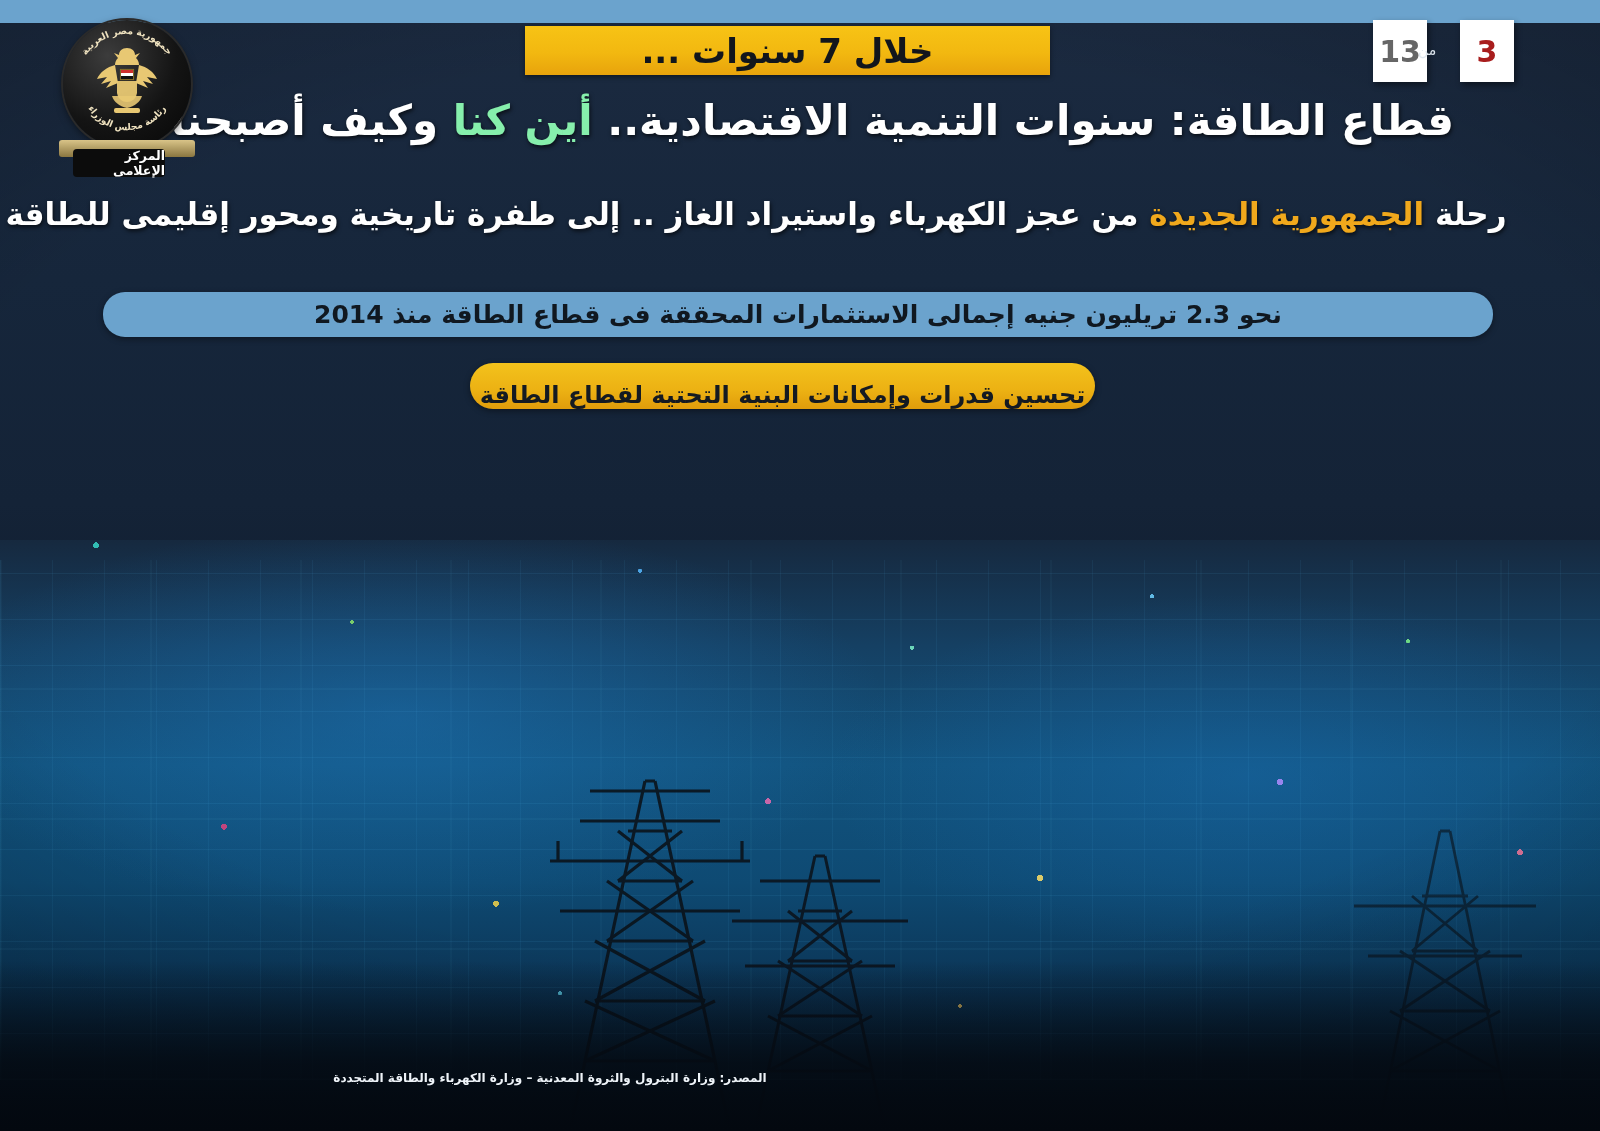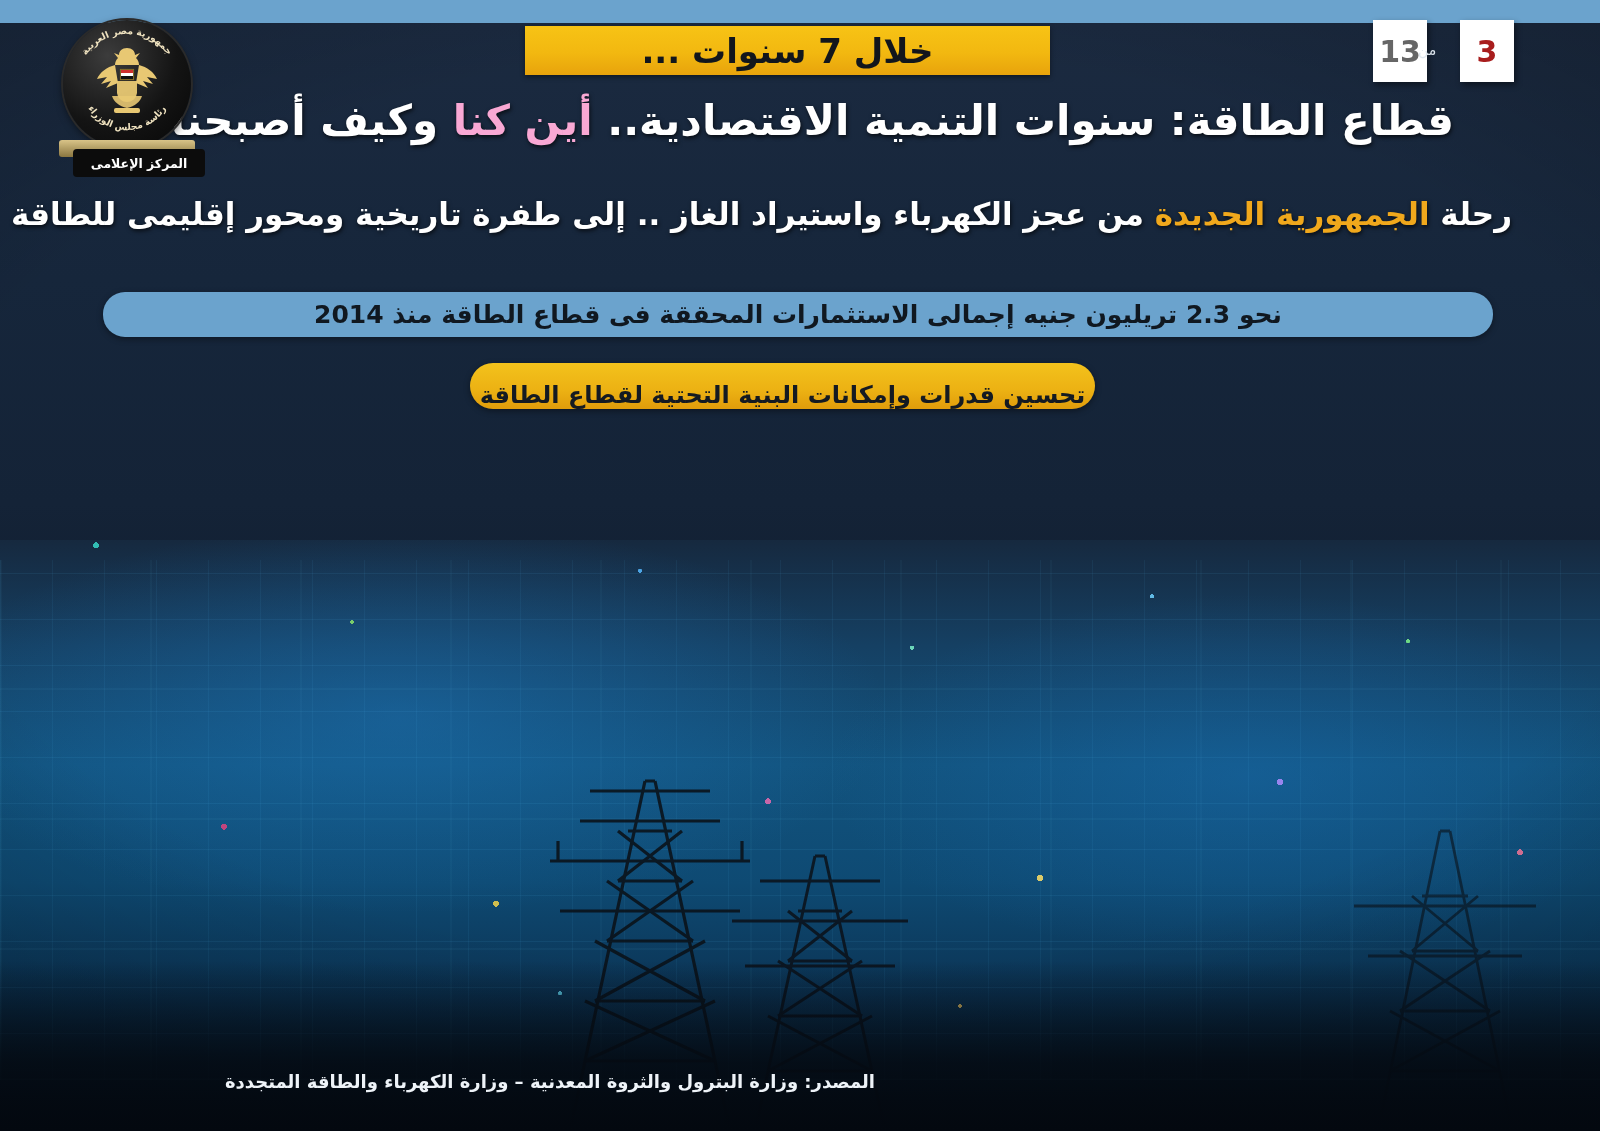--- a/index.html
+++ b/index.html
@@ -59,64 +59,64 @@
   .logo .disc{position:absolute;left:16px;top:2px;width:128px;height:128px;border-radius:50%;
       background:radial-gradient(circle at 35% 28%, #3c3c3c 0%, #141414 55%, #060606 100%);
       box-shadow:0 0 0 2px #2a2a2a, 0 3px 8px rgba(0,0,0,.6);}
   .logo .ring-txt{position:absolute;left:16px;top:2px;width:128px;height:128px;}
   .logo .ring-txt text{fill:#f0e3c0;font-size:9.2px;font-weight:bold;
       font-family:"DejaVu Sans","Liberation Sans",sans-serif;letter-spacing:.4px;}
   .logo .eagle{position:absolute;left:48px;top:26px;width:64px;height:74px;}
   .logo .plate{position:absolute;left:12px;top:118px;width:136px;height:44px;}
   .logo .plate .bar{position:absolute;left:0;top:4px;width:136px;height:17px;border-radius:3px;
       background:linear-gradient(180deg,#d9c488,#8a7640);}
-  .logo .plate .band{position:absolute;left:14px;top:13px;width:132px;height:28px;border-radius:4px;
+  .logo .plate .band{position:absolute;left:14px;top:13px;width:92px;height:28px;border-radius:4px;
       background:#0c0c0c;display:flex;align-items:center;justify-content:center;}
   .logo .plate .band span{color:#fff;font-size:12.5px;font-weight:bold;}
 
   .yellow-banner{position:absolute;left:525px;top:26px;width:525px;height:49px;z-index:8;
      background:linear-gradient(180deg,#f7c315 0%,#f2b810 55%,#e8a30c 100%);
      display:flex;align-items:center;justify-content:center;
      box-shadow:0 2px 5px rgba(0,0,0,.45);}
   .yellow-banner span{color:#12161c;font-size:34px;font-weight:bold;letter-spacing:-.3px;}
 
   .pagebox{position:absolute;top:20px;z-index:9;background:#fff;width:54px;height:62px;
      display:flex;align-items:center;justify-content:center;box-shadow:2px 3px 6px rgba(0,0,0,.45);}
   .pagebox.cur{left:1460px;}
   .pagebox.tot{left:1373px;}
   .pagebox.cur span{color:#a81d1d;font-size:30px;font-weight:bold;}
   .pagebox.tot span{color:#666;font-size:30px;font-weight:bold;}
   .page-of{position:absolute;left:1418px;top:42px;z-index:9;color:#dfe7ef;font-size:14px;font-weight:normal;}
 
   .title-main{position:absolute;left:0;top:97px;width:1600px;z-index:8;text-align:center;
      color:#fff;font-size:42px;font-weight:bold;line-height:1.15;
      text-shadow:1px 2px 4px rgba(0,0,0,.7);letter-spacing:-.5px;}
-  .title-main .hl{color:#f9a8d4;}
-  .title-sub{position:absolute;left:0;top:196px;width:1512px;z-index:8;text-align:right;
+  .title-main .hl{color:#86efac;}
+  .title-sub{position:absolute;left:0;top:196px;width:1512px;z-index:8;text-align:center;
      color:#fff;font-size:31px;font-weight:bold;line-height:1.2;
      text-shadow:1px 2px 4px rgba(0,0,0,.7);}
   .title-sub .hl{color:#f0a81c;}
 
   .blue-bar{position:absolute;left:103px;top:292px;width:1390px;height:45px;z-index:8;
      border-radius:22px;background:#6ba3cd;
      display:flex;align-items:center;justify-content:center;
      box-shadow:0 2px 6px rgba(0,0,0,.4);}
   .blue-bar span{color:#101820;font-size:25px;font-weight:bold;}
 
   .gold-bar{position:absolute;left:470px;top:363px;width:625px;height:46px;z-index:8;
      border-radius:23px;background:linear-gradient(180deg,#f3c21c 0%,#ecb113 60%,#e09c0b 100%);
      display:flex;align-items:center;justify-content:center;
      box-shadow:0 2px 6px rgba(0,0,0,.4);}
   .gold-bar span{color:#141a22;font-size:24px;font-weight:bold;margin-top:18px;}
 
   
   .group{position:absolute;z-index:7;}
 
   .source{position:absolute;left:0;top:1071px;width:1100px;z-index:8;text-align:center;
-        color:#eef3f8;font-size:18px;font-weight:bold;}
+        color:#eef3f8;font-size:12px;font-weight:bold;}
 </style>
 </head>
 <body>
 
 <div class="bg-root">
   <div class="bg-dark"></div>
   <div class="bg-photo"></div>
   <div class="bg-grid"></div>
   <div class="bg-grid2"></div>
   <div class="dots"></div>

